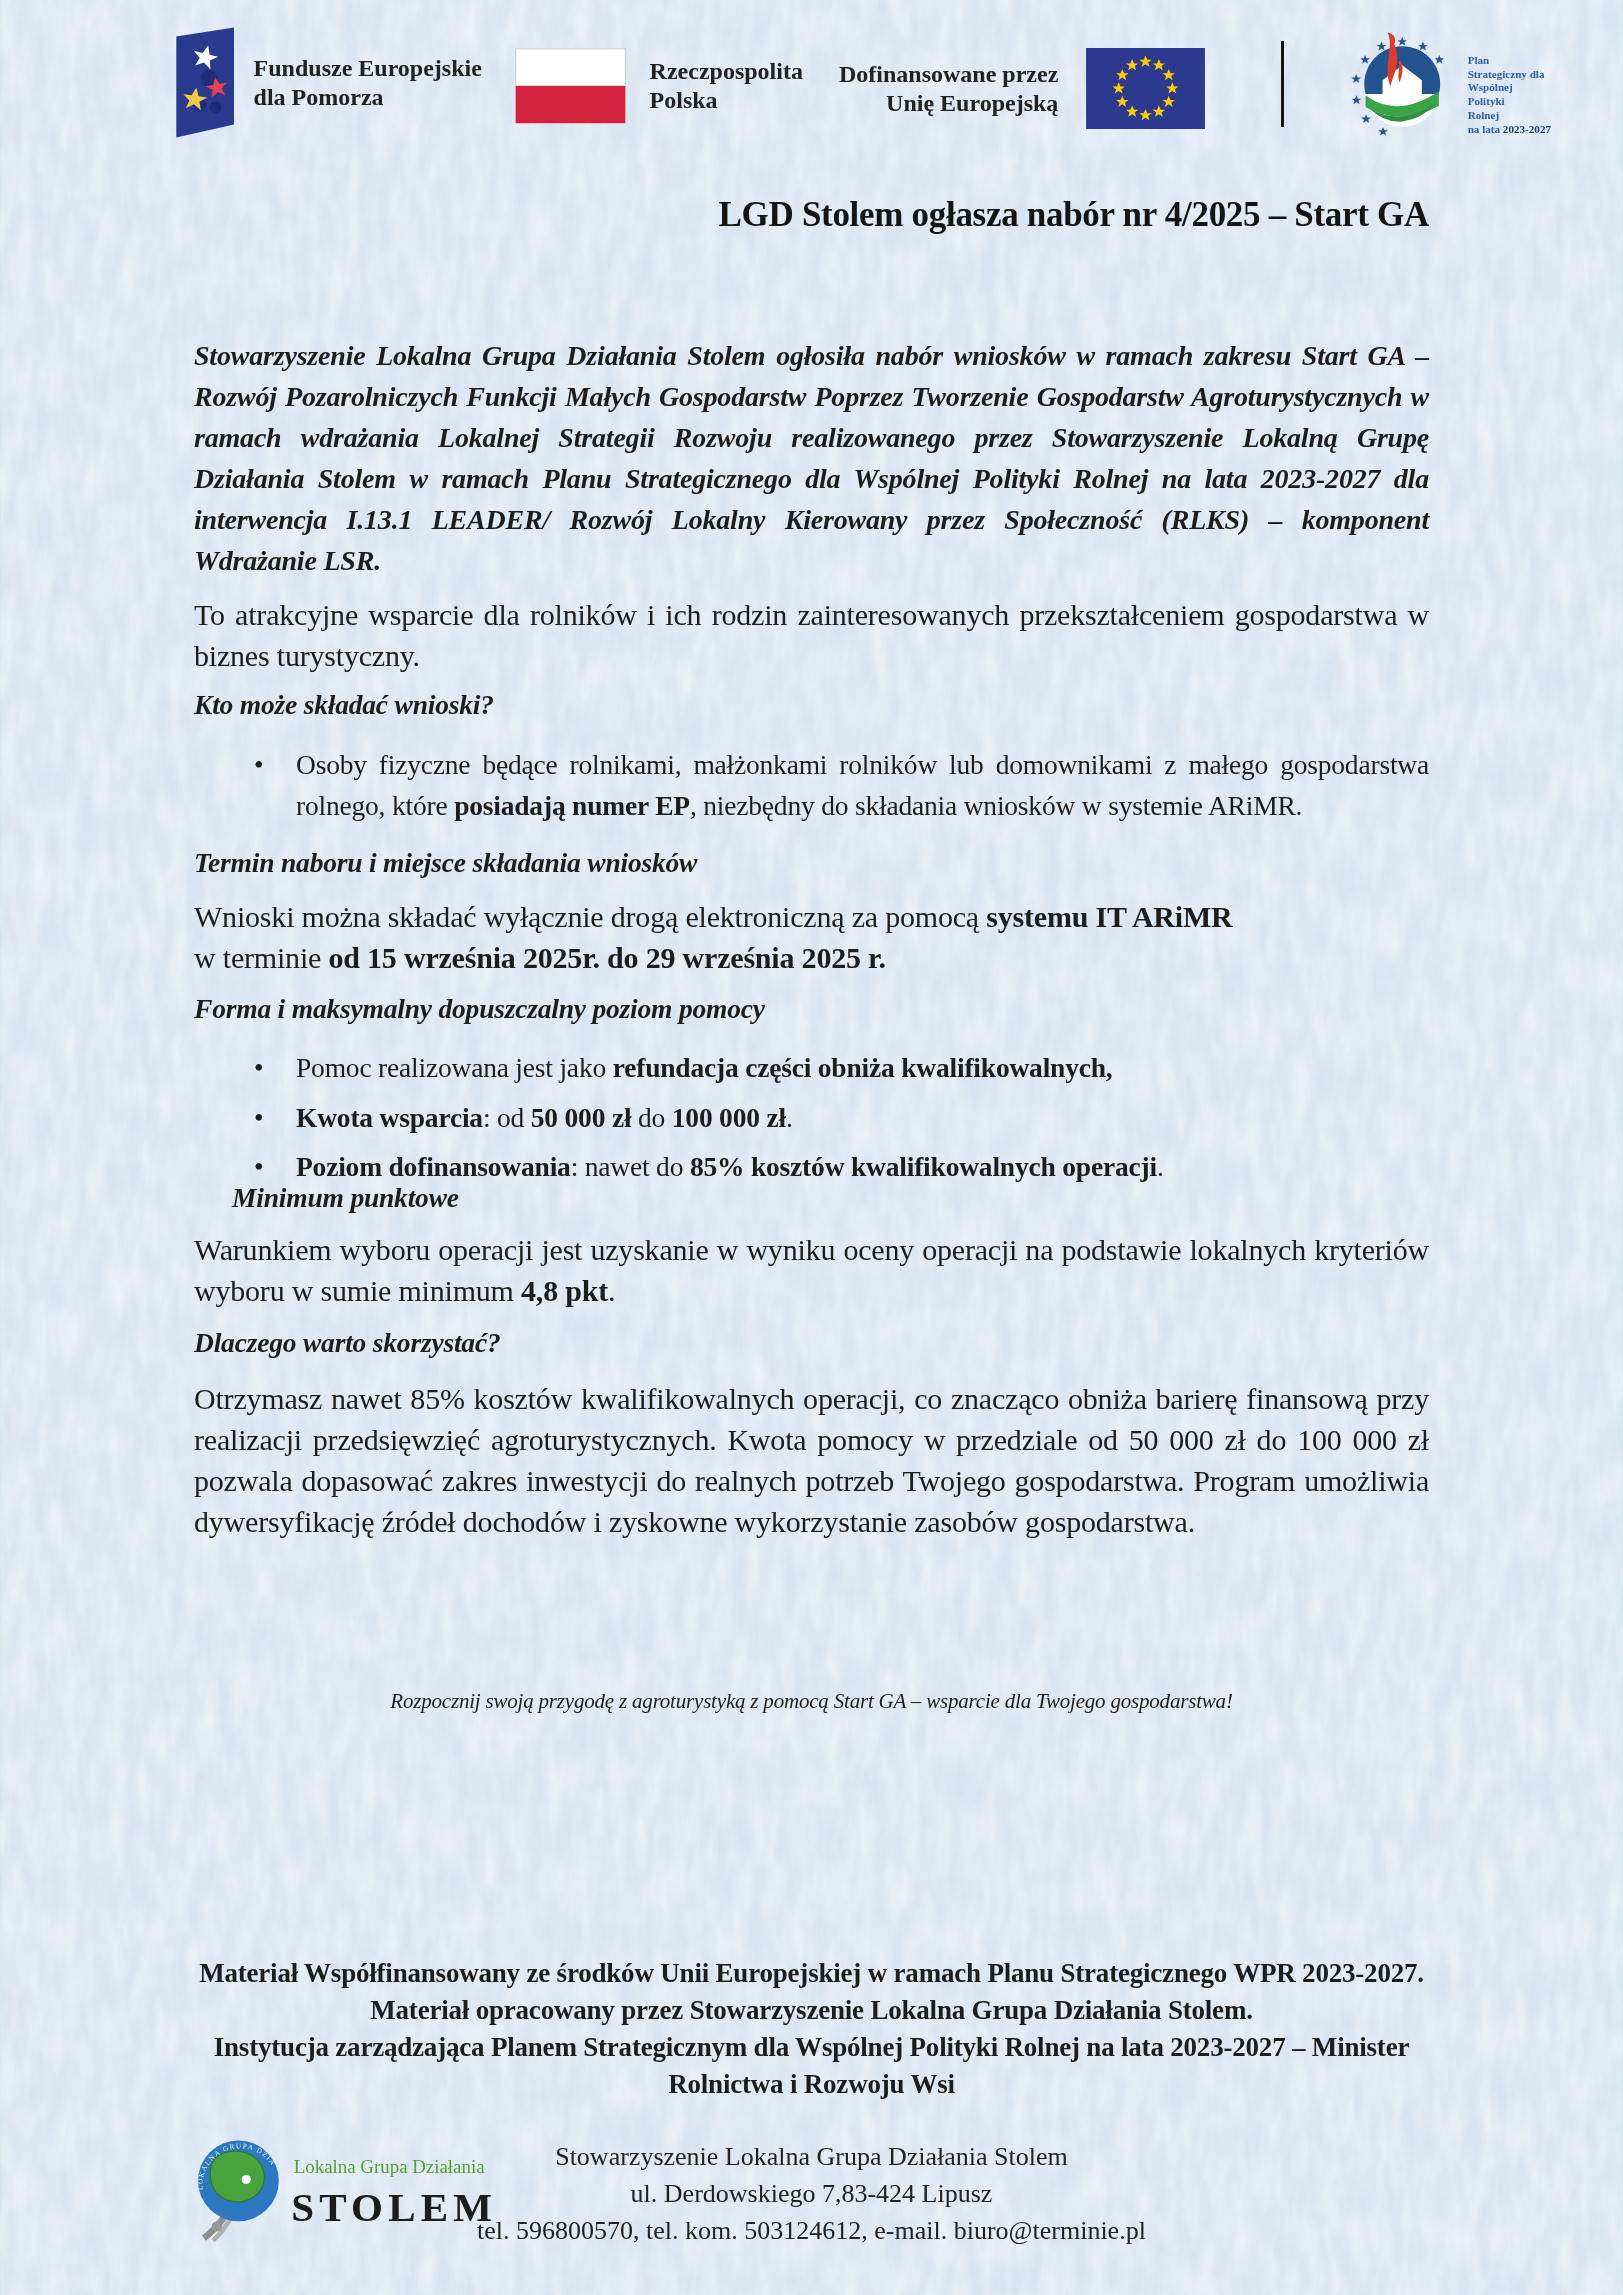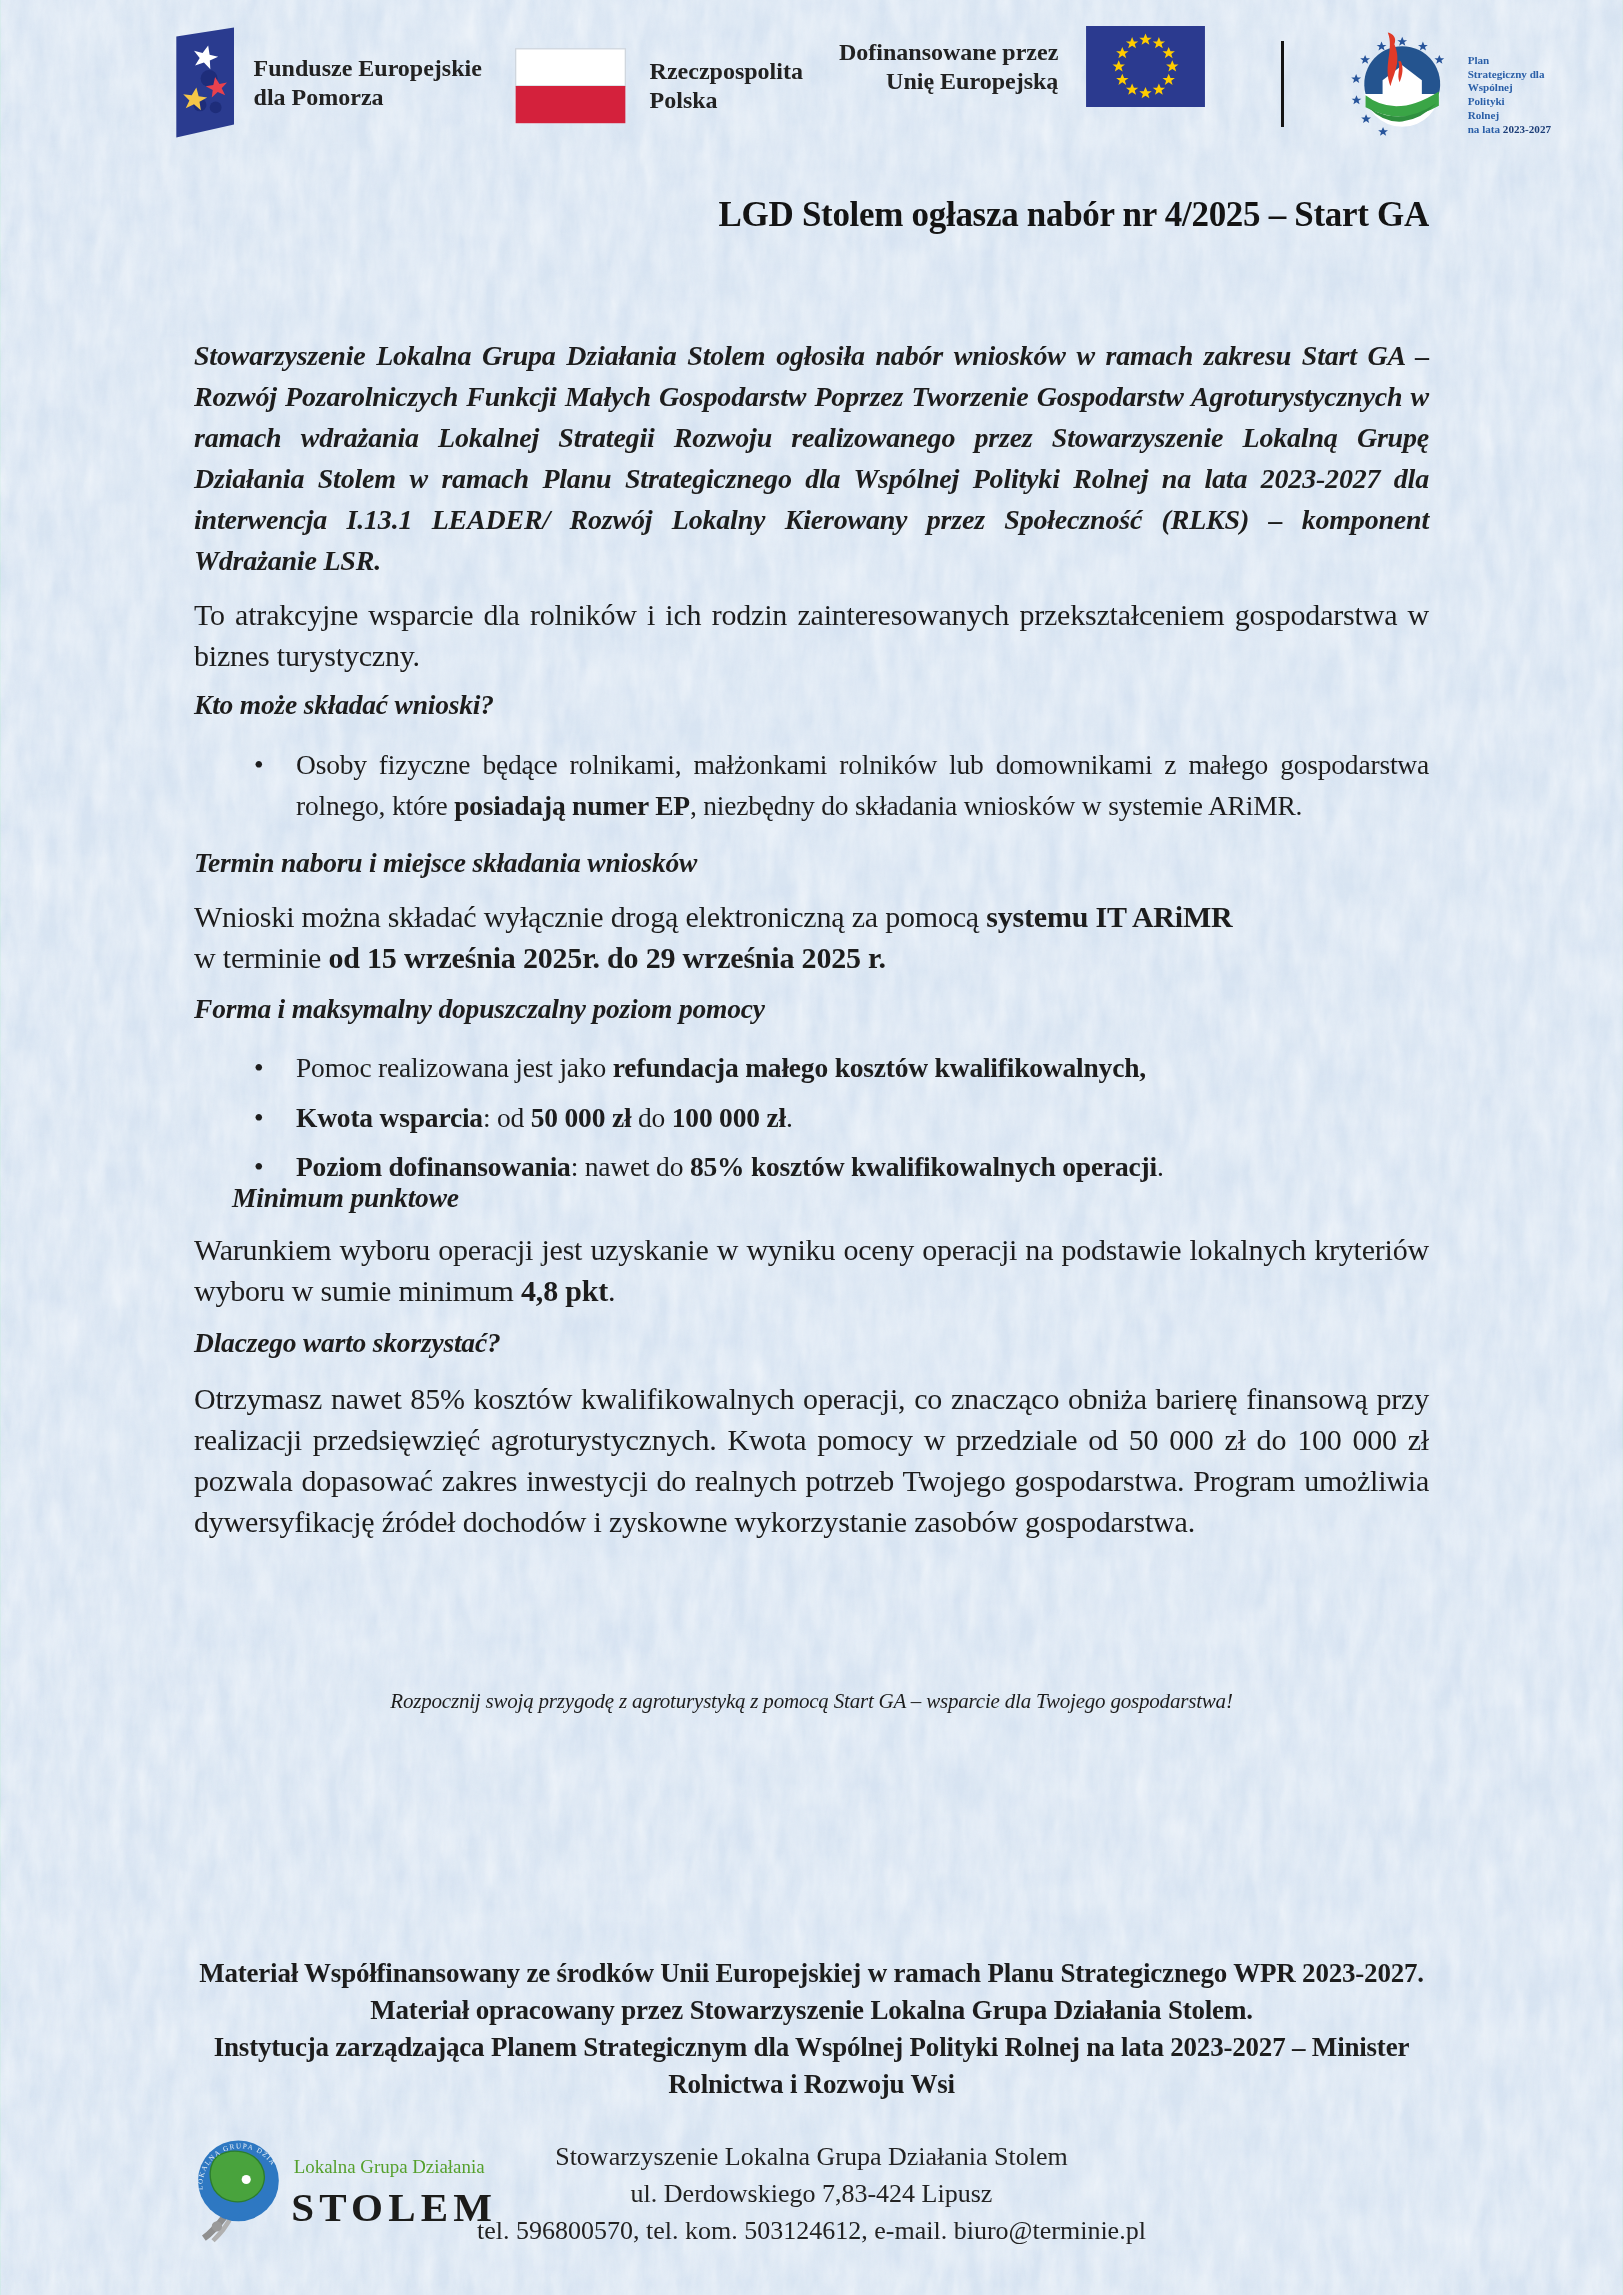--- a/index.html
+++ b/index.html
@@ -81,21 +81,21 @@
     <svg width="111" height="76" viewBox="0 0 170 116">
       <rect x="1" y="1" width="168" height="57" fill="#ffffff" stroke="#cfd6de" stroke-width="2"></rect>
       <rect x="1" y="58" width="168" height="57" fill="#d4213c"></rect>
     </svg>
     <div class="ltxt" style="margin-left:23.6px;">
       <div>Rzeczpospolita</div>
       <div>Polska</div>
     </div>
   </div>
 
-  <div class="hdr-item" style="left:839px;top:26px;">
+  <div class="hdr-item" style="left:839px;top:48px;">
     <div class="ltxt right">
       <div>Dofinansowane przez</div>
       <div>Unię Europejską</div>
     </div>
     <svg width="119" height="81" viewBox="0 0 182 124" style="margin-left:27.5px;">
       <defs>
           <path id="st2" d="M0,-10L2.9,-3.1L10,-3.1L4.2,1.3L6.3,8.1L0,4L-6.3,8.1L-4.2,1.3L-10,-3.1L-2.9,-3.1Z"></path>
         </defs>
       <rect width="182" height="124" fill="#2b3a8f"></rect>
       <g fill="#ffcc00">
@@ -170,21 +170,21 @@
 
   <h2 class="blk h" style="top:844px;">Termin naboru i miejsce składania wniosków</h2>
 
   <p class="blk para" style="top:896px;"><span>Wnioski można składać wyłącznie drogą elektroniczną za pomocą </span><span class="b">systemu IT ARiMR</span><br><span>w terminie </span><span class="b">od 15 września 2025r. do 29 września 2025 r.</span></p>
 
   <h2 class="blk h" style="top:990px;">Forma i maksymalny dopuszczalny poziom pomocy</h2>
 
   <div class="blk list" style="top:1047px;">
     <div class="li">
       <span class="dot">•</span>
-      <div class="litext"><span>Pomoc realizowana jest jako </span><span class="b">refundacja małego kosztów kwalifikowalnych,</span></div>
+      <div class="litext"><span>Pomoc realizowana jest jako </span><span class="b">refundacja części obniża kwalifikowalnych,</span></div>
     </div>
     <div class="li">
       <span class="dot">•</span>
       <div class="litext"><span class="b">Kwota wsparcia</span><span>: od </span><span class="b">50 000 zł</span><span> do </span><span class="b">100 000 zł</span><span>.</span></div>
     </div>
     <div class="li">
       <span class="dot">•</span>
       <div class="litext"><span class="b">Poziom dofinansowania</span><span>: nawet do </span><span class="b">85% kosztów kwalifikowalnych operacji</span><span>.</span></div>
     </div>
   </div>

